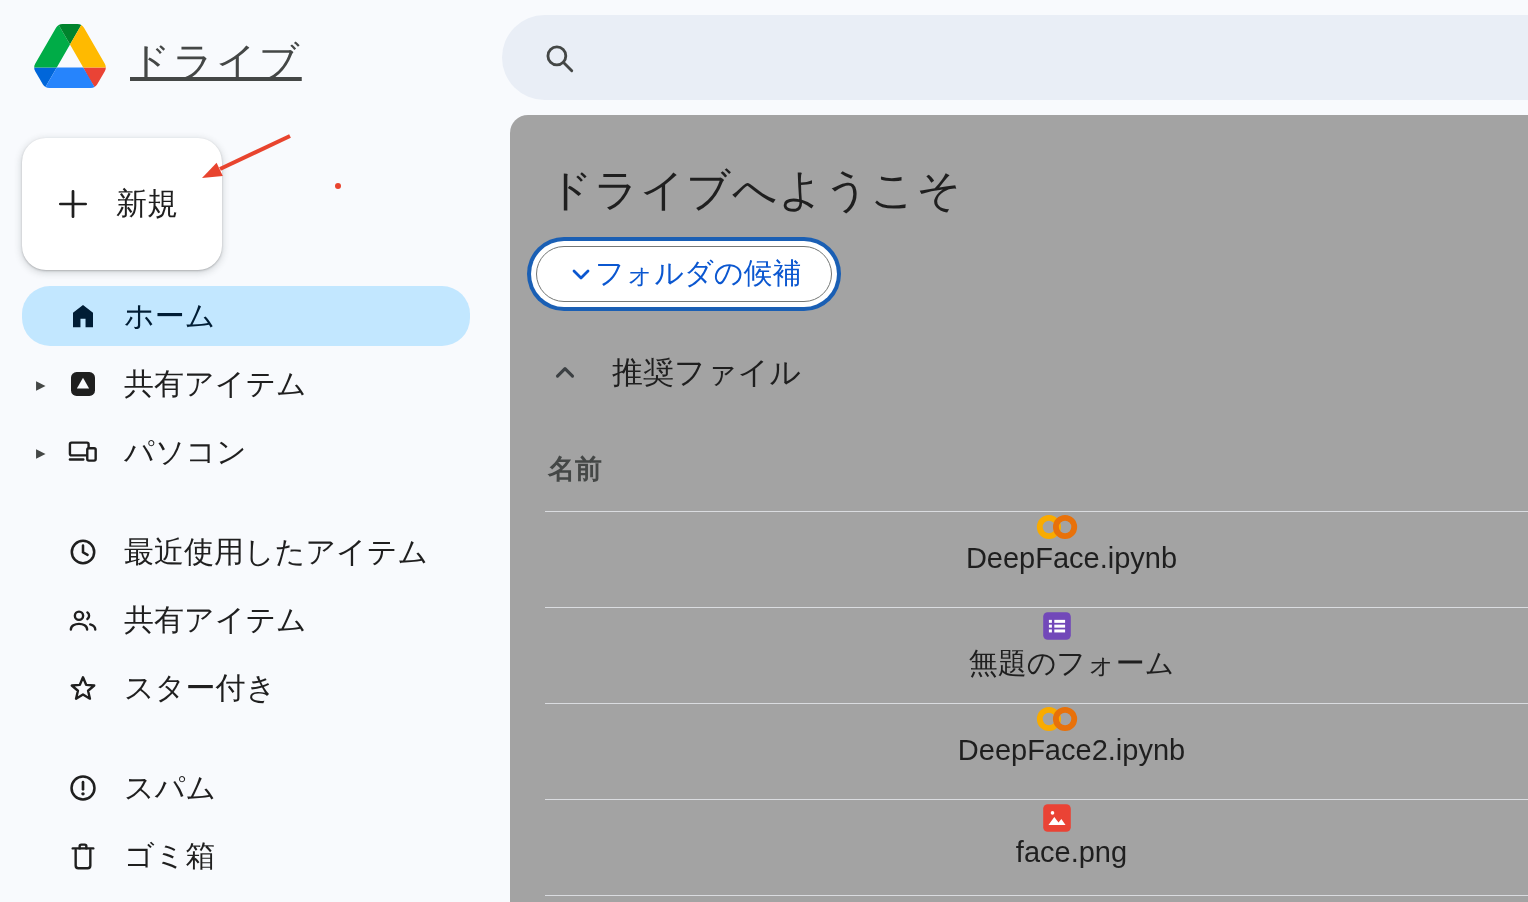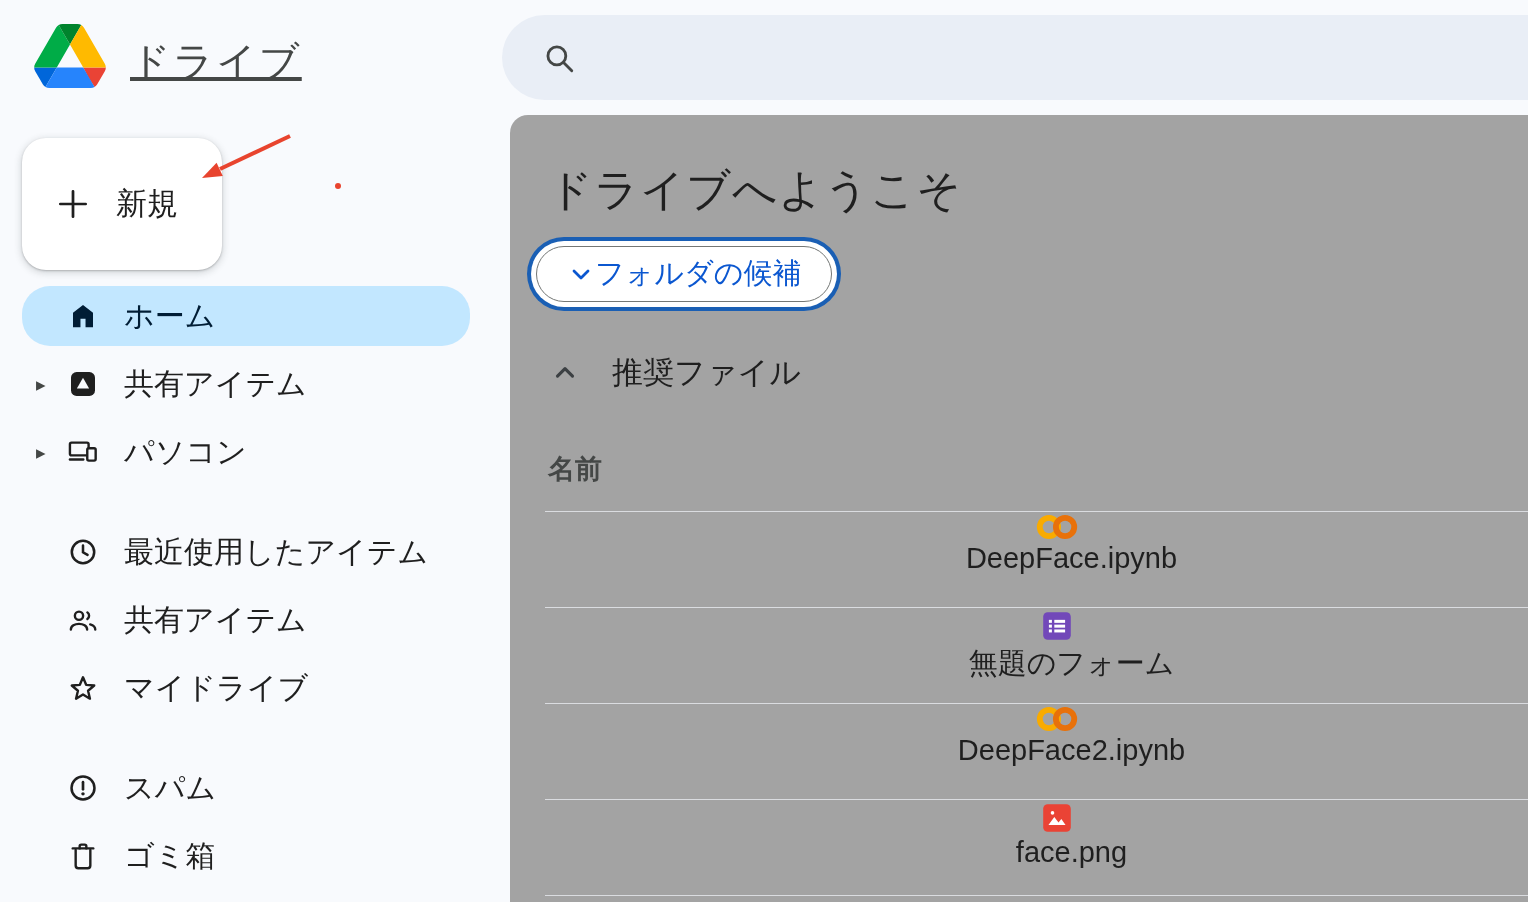--- a/index.html
+++ b/index.html
@@ -167,21 +167,21 @@
     </span>
     <span class="nav-label">共有アイテム</span>
   </div>
 
   <div class="nav-item">
     <span class="nav-icon">
       <svg width="32" height="32" viewBox="0 0 24 24" fill="none" stroke="currentColor" stroke-width="1.8" stroke-linejoin="round">
         <path d="M12 4l2.35 5.62 6.07.49-4.62 3.96 1.41 5.93L12 16.8 6.79 20l1.41-5.93-4.62-3.96 6.07-.49z"></path>
       </svg>
     </span>
-    <span class="nav-label">マイドライブ</span>
+    <span class="nav-label">スター付き</span>
   </div>
 
   <div class="nav-gap"></div>
 
   <div class="nav-item">
     <span class="nav-icon">
       <svg width="32" height="32" viewBox="0 0 24 24">
         <circle cx="12" cy="12" r="8.6" fill="none" stroke="currentColor" stroke-width="1.9"></circle>
         <line x1="12" y1="7.6" x2="12" y2="13" stroke="currentColor" stroke-width="2" stroke-linecap="round"></line>
         <circle cx="12" cy="16.4" r="1.3" fill="currentColor"></circle>

